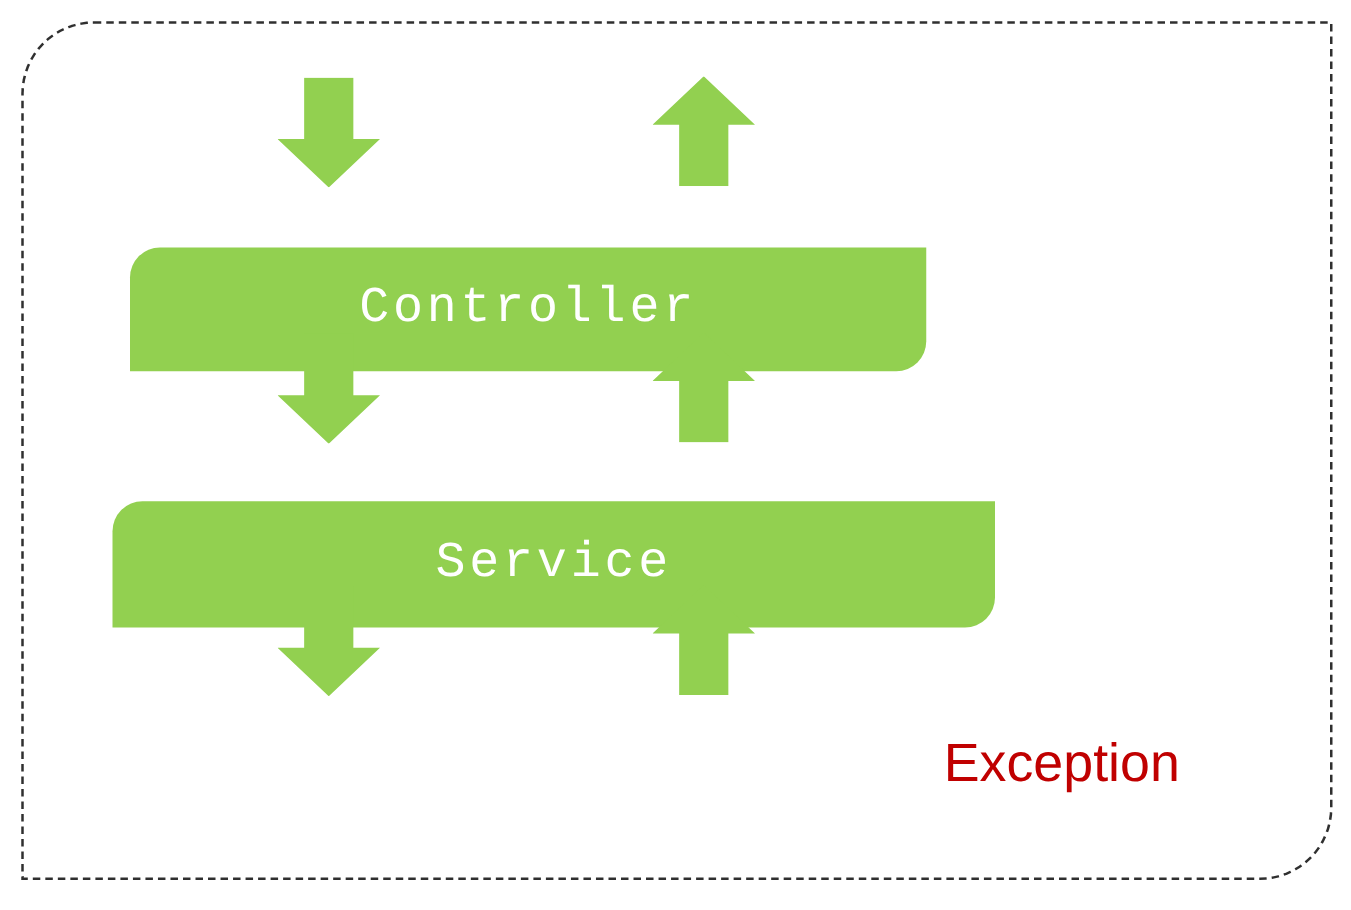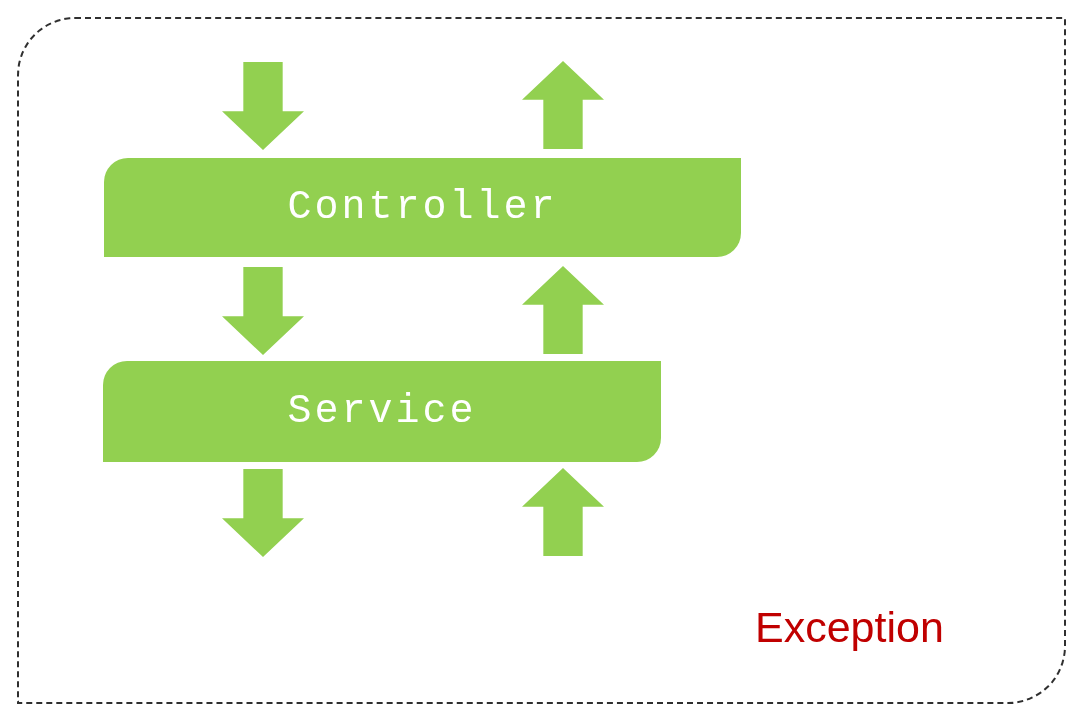--- a/index.html
+++ b/index.html
@@ -28,30 +28,31 @@
     border-radius: 58px 0 58px 0;
     background: transparent;
   }
   .layer-box {
     position: absolute;
     background: var(--green, #92D050);
     border-radius: 24px 0 24px 0;
     display: flex;
     align-items: center;
     justify-content: center;
+    margin-top: 40px;
   }
   .layer-box .layer-label {
     font-family: "Liberation Mono", monospace;
     font-size: 40px;
     letter-spacing: 3px;
     color: var(--label-text, #ffffff);
     white-space: nowrap;
   }
   .box-controller { left: 104px; top: 158px; width: 637px; height: 99px; }
-  .box-service    { left: 103px; top: 361px; width: 558px; height: 101px; }
+  .box-service    { left: 90px; top: 361px; width: 706px; height: 101px; }
   .box-mapper     { left: 104px; top: 565px; width: 637px; height: 98px; }
 
   .arrow {
     position: absolute;
     width: 82px;
     height: 88px;
     background: var(--green, #92D050);
   }
   .arrow-down {
     clip-path: polygon(26% 0, 74% 0, 74% 56%, 100% 56%, 50% 100%, 0 56%, 26% 56%);
@@ -68,21 +69,20 @@
 
   .exception {
     position: absolute;
     left: 755px;
     top: 590px;
     font-family: "Liberation Sans", sans-serif;
     font-size: 43px;
     line-height: 1;
     color: var(--exception-red, #C00000);
     white-space: nowrap;
-    margin-top: 16px;
   }
 </style>
 </head>
 <body>
 
 <div class="canvas">
 
   <div class="frame"></div>
 
   <div class="arrow arrow-down r1 col-left"></div>

